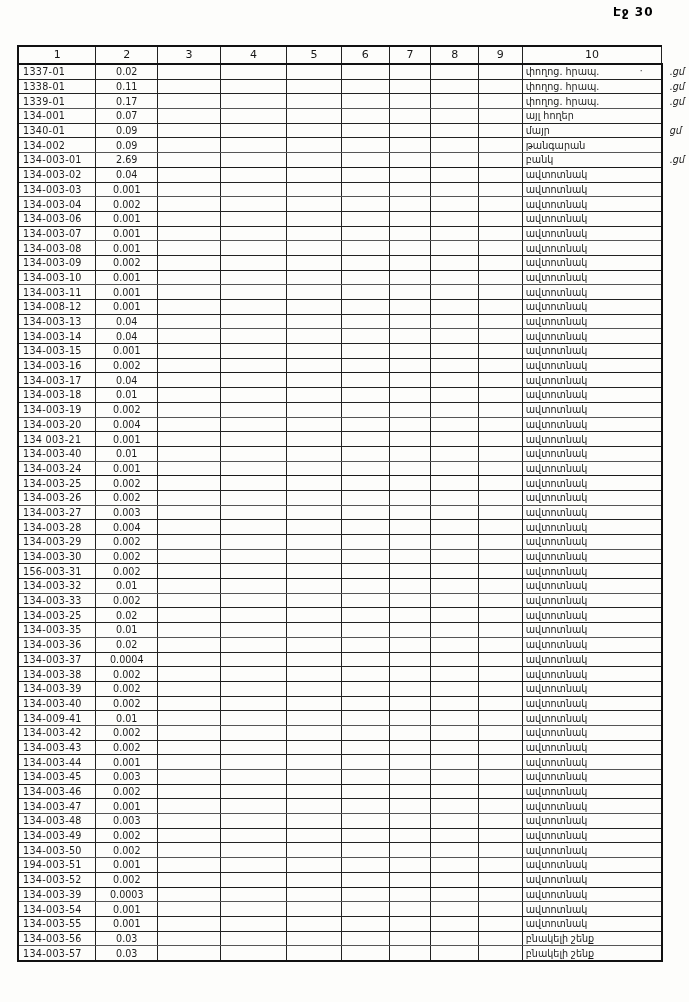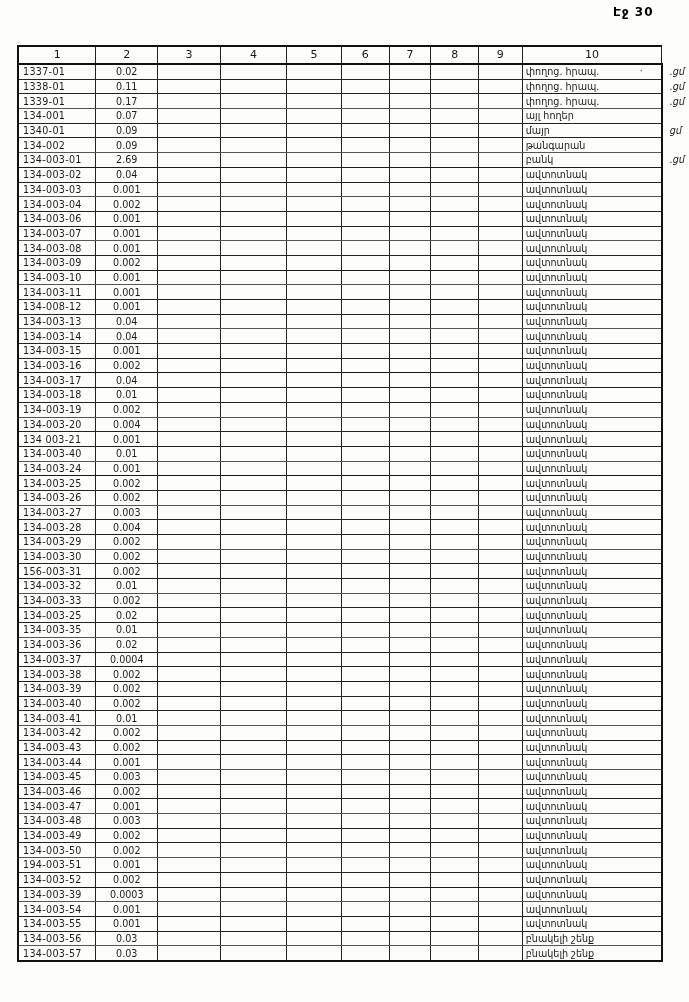--- a/index.html
+++ b/index.html
@@ -789,21 +789,21 @@
     <td class="c-empty"></td>
     <td class="c-empty"></td>
     <td class="c-empty"></td>
     <td class="c-desc">
       <span class="mark"></span>
       <span class="desc-text">ավտոտնակ</span>
     </td>
     <td class="c-note"></td>
   </tr>
         <tr>
-    <td class="c-code">134-003-41</td>
+    <td class="c-code">134-009-41</td>
     <td class="c-val">0.01</td>
     <td class="c-empty"></td>
     <td class="c-empty"></td>
     <td class="c-empty"></td>
     <td class="c-empty"></td>
     <td class="c-empty"></td>
     <td class="c-empty"></td>
     <td class="c-empty"></td>
     <td class="c-desc">
       <span class="mark"></span>

